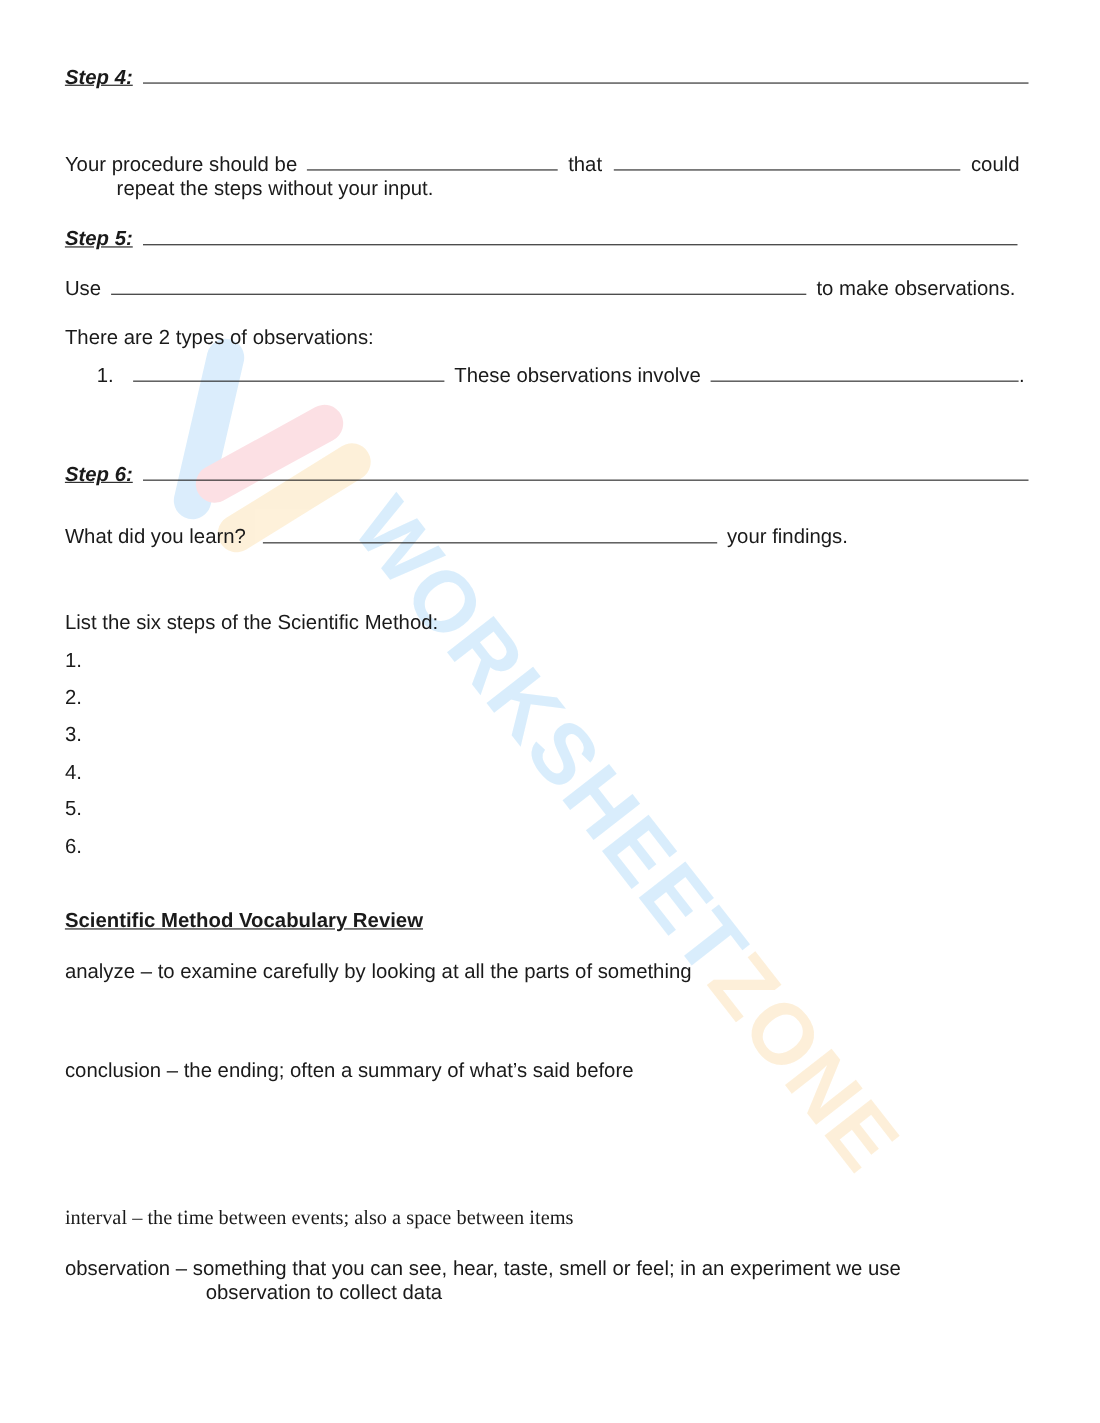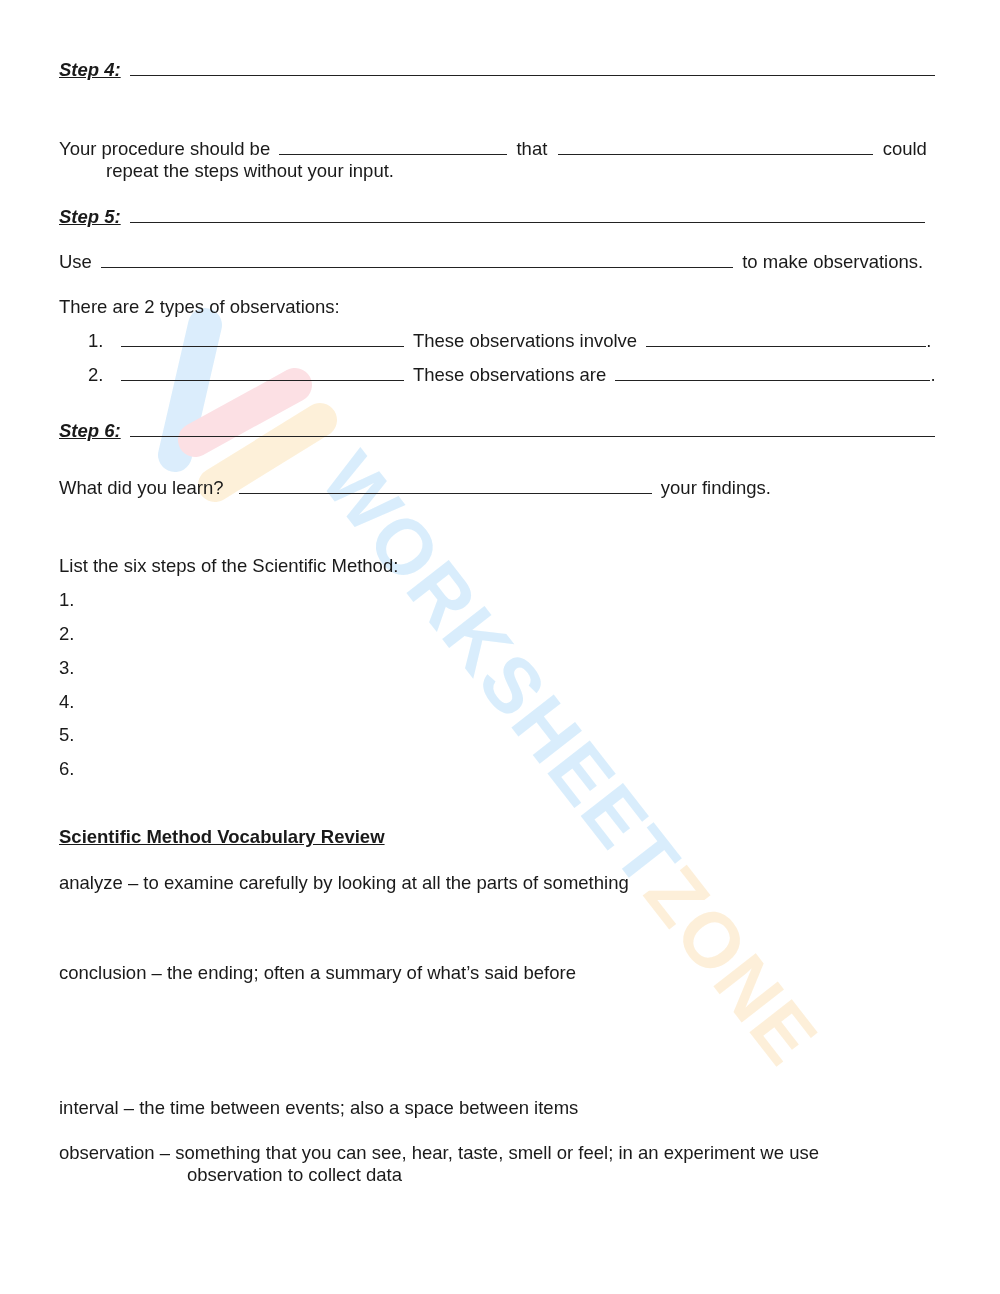--- a/index.html
+++ b/index.html
@@ -56,26 +56,20 @@
     <span>to make observations.</span>
   </div>
   <div class="line" style="top:296px;">There are 2 types of observations:</div>
 
   <div class="indent-item" style="left:88px;top:330px;">
     <span class="num">1.</span>
     <span class="blank" style="width:283px;margin-left:0;"></span>
     <span>These observations involve</span>
     <span class="blank" style="width:280px;margin-right:0;"></span><span>.</span>
   </div>
-  <div class="indent-item" style="left:88px;top:364px;">
-    <span class="num">2.</span>
-    <span class="blank" style="width:283px;margin-left:0;"></span>
-    <span>These observations are</span>
-    <span class="blank" style="width:315px;margin-right:0;"></span><span>.</span>
-  </div>
 
   <div class="line" style="top:420px;">
     <span class="step-label">Step 6:</span>
     <span class="blank" style="width:805px;margin-left:4px;"></span>
   </div>
   <div class="line" style="top:477px;">
     <span>What did you learn?</span>
     <span class="blank" style="width:413px;margin-left:10px;"></span>
     <span>your findings.</span>
   </div>
@@ -84,17 +78,17 @@
   <div class="line" style="top:589px;">1.</div>
   <div class="line" style="top:623px;">2.</div>
   <div class="line" style="top:657px;">3.</div>
   <div class="line" style="top:691px;">4.</div>
   <div class="line" style="top:724px;">5.</div>
   <div class="line" style="top:758px;">6.</div>
 
   <div class="line" style="top:872px;">analyze – to examine carefully by looking at all the parts of something</div>
   <div class="line heading" style="top:826px;">Scientific Method Vocabulary Review</div>
   <div class="line" style="top:962px;">conclusion – the ending; often a summary of what’s said before</div>
-  <div class="line" style="top:1097px;">interval – the time between events; also a space between items</div>
+  <div class="line" style="top:1097px;font-family:Liberation Serif, serif;">interval – the time between events; also a space between items</div>
   <div class="line" style="top:1142px;">observation – something that you can see, hear, taste, smell or feel; in an experiment we use</div>
   <div class="cont" style="left:187px;top:1164px;">observation to collect data</div>
 
 </div>
 
 </body></html>

